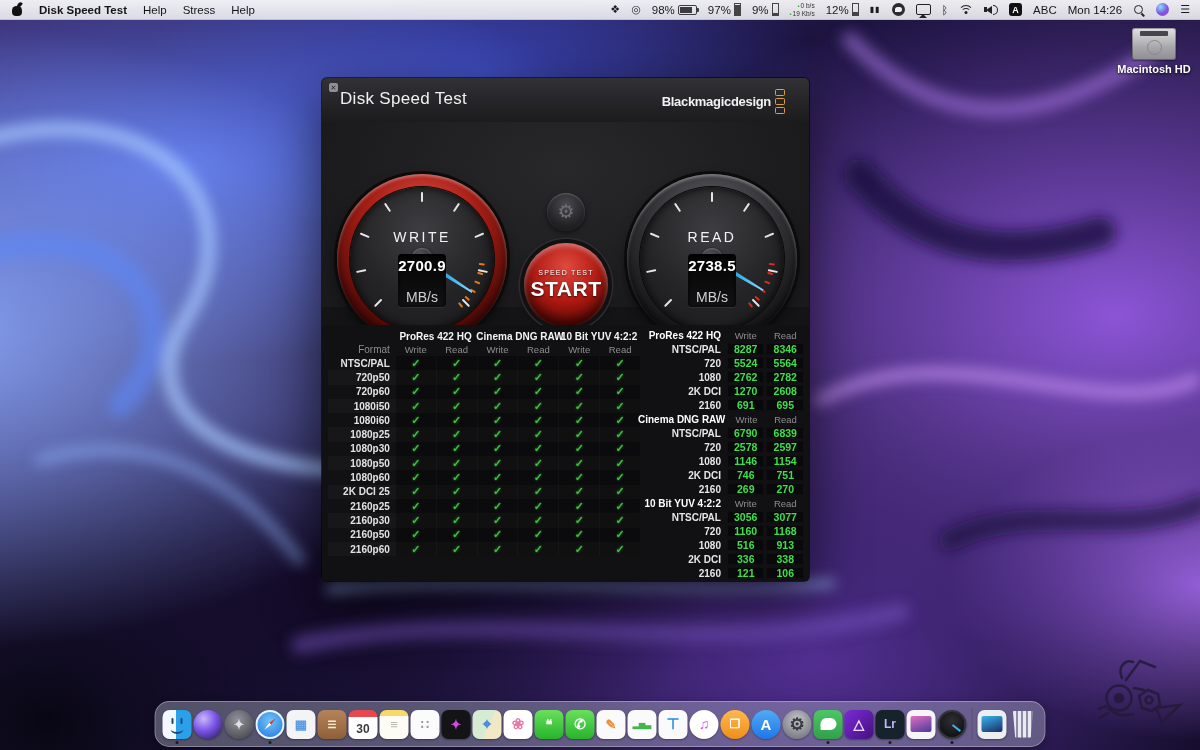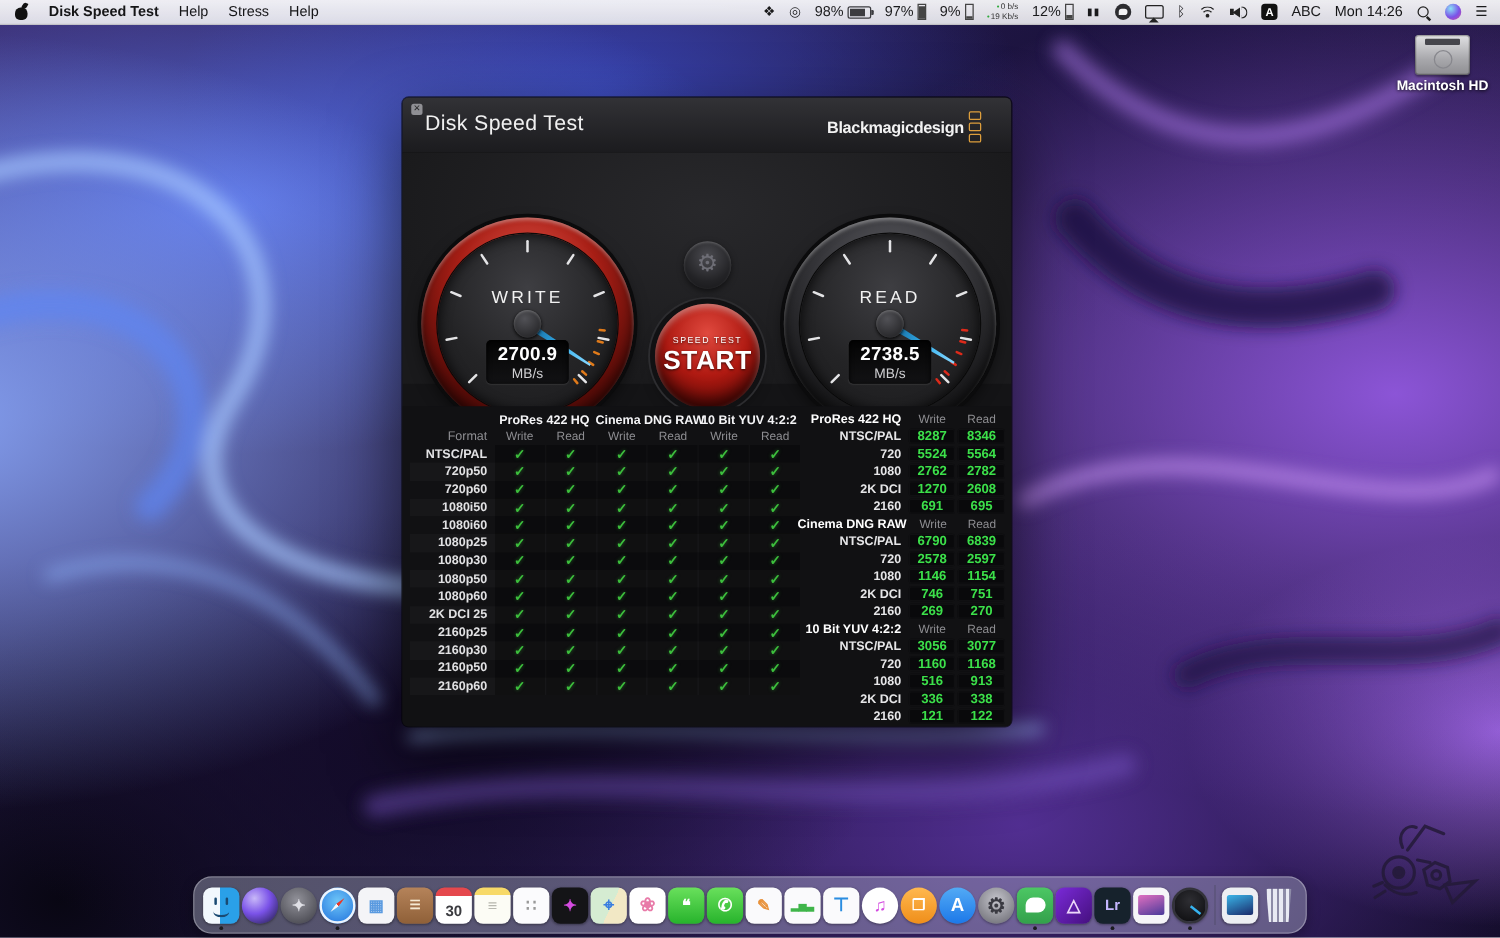--- a/index.html
+++ b/index.html
@@ -99,25 +99,25 @@
     background:radial-gradient(circle at 50% 30%,#3e3e42,#242426 55%,#1a1a1c);
     box-shadow:inset 0 0 10px rgba(0,0,0,.85),0 0 0 1px #0a0a0a;}
   .tk{position:absolute;left:calc(50% - 1px);top:5px;width:2px;height:10px;background:#e4e4e6;border-radius:1px;transform-origin:1px 67px;}
   .tk.mn{top:9px;height:6px;width:2px;transform-origin:1px 63px;background:var(--mnc);}
   .glabel{position:absolute;top:42px;width:100%;text-align:center;font-size:14px;letter-spacing:2.5px;color:#f2f2f2;}
   .needle{position:absolute;left:50%;top:50%;width:60px;height:7px;margin-top:-3.5px;transform-origin:0 50%;
     background:linear-gradient(90deg,#0f5e92,#36b3f0 55%,#8ad8ff);
     clip-path:polygon(0 12%,100% 38%,100% 62%,0 88%);filter:drop-shadow(0 2px 2px rgba(0,0,0,.6));}
   .hub{position:absolute;left:50%;top:50%;width:22px;height:22px;margin:-11px 0 0 -11px;border-radius:50%;
     background:radial-gradient(circle at 40% 32%,#515156,#1b1b1d);box-shadow:inset 0 1px 2px rgba(255,255,255,.25),0 1px 3px #000;}
-  .readout{position:absolute;left:50%;bottom:24px;transform:translateX(-50%);width:66px;padding:3px 0 2px;
+  .readout{position:absolute;left:50%;bottom:24px;transform:translateX(-50%);width:48px;padding:3px 0 2px;
     background:linear-gradient(#040404,#121214);border-radius:4px;text-align:center;
     box-shadow:inset 0 1px 4px #000,0 1px 1px rgba(255,255,255,.07);}
   .readout .val{font-size:15px;font-weight:bold;color:#fff;letter-spacing:.3px;}
-  .readout .unit{font-size:11px;color:#cfcfd2;margin-top:1px;}
+  .readout .unit{font-size:14px;color:#cfcfd2;margin-top:15px;}
 
   #gear-btn{position:absolute;left:225px;top:71px;width:38px;height:38px;border-radius:50%;
     background:radial-gradient(circle at 50% 32%,#4b4b50,#232326 62%,#151517);
     box-shadow:inset 0 1px 2px rgba(255,255,255,.22),0 2px 5px rgba(0,0,0,.55);
     color:#6e6e76;font-size:19px;text-align:center;line-height:38px;}
   #start-btn{position:absolute;left:202px;top:121px;width:84px;height:84px;border-radius:50%;
     background:radial-gradient(circle at 50% 28%,#e0493e,#b01a12 46%,#6a0a06 80%,#380402);
     box-shadow:0 0 0 4px #111113,0 0 0 5.5px #2d2d30,inset 0 3px 5px rgba(255,255,255,.4),inset 0 -7px 12px rgba(0,0,0,.6),0 5px 10px rgba(0,0,0,.55);
     display:flex;flex-direction:column;align-items:center;justify-content:center;color:#fff;cursor:pointer;}
   #start-btn .l1{font-size:7px;letter-spacing:1.2px;margin-bottom:1px;text-shadow:0 1px 2px rgba(0,0,0,.7);}
@@ -802,21 +802,21 @@
             <div class="rt-val">
               <span>338</span>
             </div>
           </div>
           <div class="rt-row">
             <div class="rt-lab">2160</div>
             <div class="rt-val">
               <span>121</span>
             </div>
             <div class="rt-val">
-              <span>122</span>
+              <span>106</span>
             </div>
           </div>
         </div>
   </div>
 </div>
 
 <svg id="ant-doodle" width="100" height="78">
   <g fill="none" stroke="#241a38" stroke-width="2.5" opacity="0.85" stroke-linecap="round">
     <path d="M30 30 C 25 18, 34 11, 41 14"></path>
     <path d="M34 32 L48 13 L63 19"></path>

